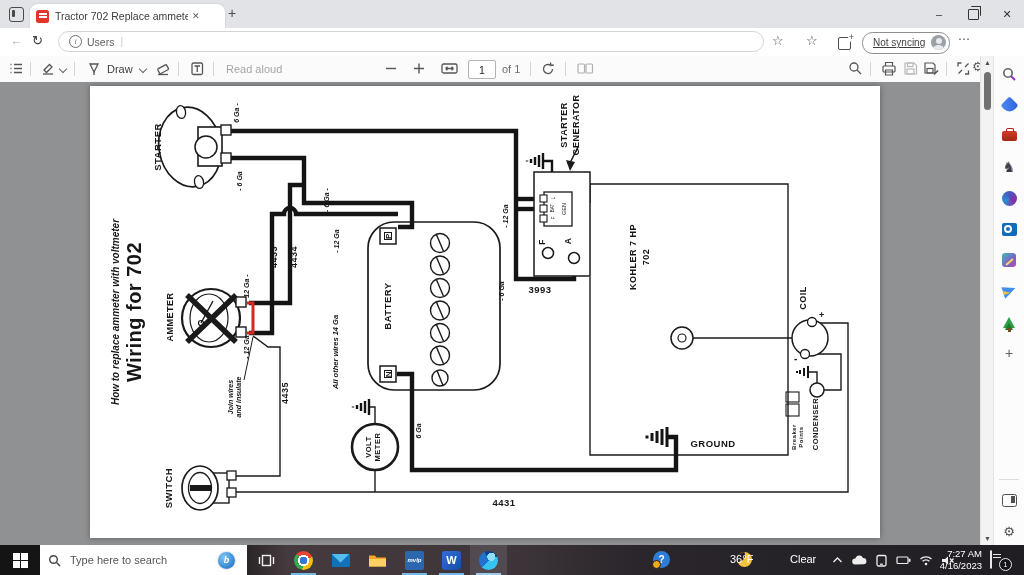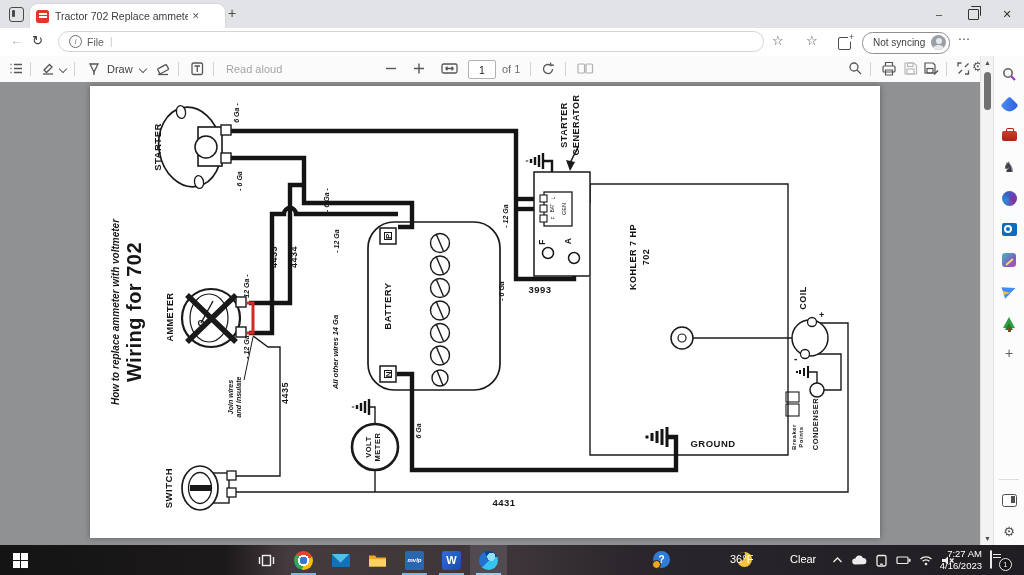--- a/index.html
+++ b/index.html
@@ -25,21 +25,21 @@
   .navico{position:absolute;top:5px;font-size:13px;}
   .pill{position:absolute;left:58px;top:3px;width:706px;height:21px;border:1px solid #d4d4d6;border-radius:11px;display:flex;align-items:center;padding:0 10px;box-sizing:border-box;}
   .infoc{width:11px;height:11px;border:1px solid #6e6e6e;border-radius:50%;font-size:7.5px;color:#6e6e6e;display:flex;align-items:center;justify-content:center;font-style:italic;margin-right:5px;flex:0 0 auto;}
   .filelbl{font-size:10.5px;color:#5f5f5f;margin-right:6px;}
   .pillsep{color:#c9c9c9;font-size:10px;margin-right:7px;}
   .urltxt{font-size:10.5px;color:#1f1f1f;white-space:nowrap;overflow:hidden;}
   .addric{position:absolute;top:6px;font-size:12px;color:#4c4c4c;}
   .collic{position:absolute;top:8.5px;width:11px;height:11px;border:1.3px solid #4c4c4c;border-radius:2px;}
   .collic::after{content:"+";position:absolute;right:-5px;top:-6px;font-size:9px;color:#4c4c4c;background:#fff;border-radius:50%;padding:0 1px;}
   .syncpill{position:absolute;left:862px;top:3.5px;height:20px;border:1px solid #8f8f8f;border-radius:10.5px;display:flex;align-items:center;padding:0 3px 0 10px;}
-  .synctxt{font-size:10px;color:#3f3f3f;margin-right:6px;}
+  .synctxt{font-size:10px;color:#3f3f3f;margin-right:6px;text-decoration:underline;}
   .avatar{width:15px;height:15px;border-radius:50%;background:#9aa0a6;position:relative;overflow:hidden;}
   .avatar::before{content:"";position:absolute;left:4.5px;top:2.5px;width:6px;height:6px;border-radius:50%;background:#e8eaed;}
   .avatar::after{content:"";position:absolute;left:2px;top:9.5px;width:11px;height:8px;border-radius:50%;background:#e8eaed;}
   .bing{width:21px;height:21px;border-radius:50%;background:radial-gradient(circle at 35% 30%,#7cc6f5,#1565c0);color:#fff;font-weight:bold;font-style:italic;font-size:11px;display:flex;align-items:center;justify-content:center;box-shadow:0 0 2px rgba(0,0,0,.3);}
   
   .pdfbar{position:absolute;top:56px;left:0;width:980px;height:26px;background:#fbfbfc;border-bottom:1px solid #b91c1c;}
   .pdfbar .ti{position:absolute;top:4px;color:#565656;}
   .tsep{position:absolute;top:6px;width:1px;height:14px;background:#d4d4d4;}
   .tlabel{position:absolute;top:7px;font-size:11px;color:#3f3f3f;}
   .tlabel.dis{color:#a5a5a5;}
@@ -127,21 +127,21 @@
         </div>
       <div>✕</div>
     </div>
   </div>
 
   <div class="addrbar">
     <span class="navico" style="left:10px;color:#b3b3b3;">←</span>
     <span class="navico" style="left:32px;color:#3d3d3d;font-family:'DejaVu Sans',sans-serif;">↻</span>
     <div class="pill">
       <span class="infoc">i</span>
-      <span class="filelbl">File</span>
+      <span class="filelbl">Users</span>
       <span class="pillsep">|</span>
     </div>
     <span class="addric" style="left:772px;top:5px;font-size:13px;">☆</span>
     <span class="addric" style="left:806px;top:5px;font-size:13px;">☆</span>
     <span class="collic" style="left:838px;"></span>
     <div class="syncpill">
       <span class="synctxt">Not syncing</span>
       <span class="avatar"></span>
     </div>
     <span class="addric" style="left:958px;top:4px;">⋯</span>
@@ -475,20 +475,28 @@
 
   <div class="taskbar">
     <div class="startbtn">
       <svg width="15" height="15">
           <rect x="0" y="0" width="7" height="7" fill="#fff"></rect>
           <rect x="8" y="0" width="7" height="7" fill="#fff"></rect>
           <rect x="0" y="8" width="7" height="7" fill="#fff"></rect>
           <rect x="8" y="8" width="7" height="7" fill="#fff"></rect>
         </svg>
     </div>
+    <div class="searchbox">
+      <svg width="13" height="13">
+          <circle cx="5.5" cy="5.5" r="3.8" stroke="#444" stroke-width="1.4" fill="none"></circle>
+          <path d="M8.5,8.5 L12,12" stroke="#444" stroke-width="1.4"></path>
+        </svg>
+      <input placeholder="Type here to search" style="">
+      <span class="bing" style="width:17px;height:17px;font-size:9px;margin-left:6px;">b</span>
+    </div>
     <div class="tbicon" style="left:248px;">
       <svg width="17" height="15">
           <g stroke="#f0f0f0" stroke-width="1.4" fill="none">
             <rect x="4.5" y="2.5" width="8" height="10"></rect>
             <path d="M1.5,4 V11 M15.5,4 V11"></path>
           </g>
         </svg>
     </div>
     <div class="tbicon" style="left:285px;">
         <span class="ic-chrome"></span>

